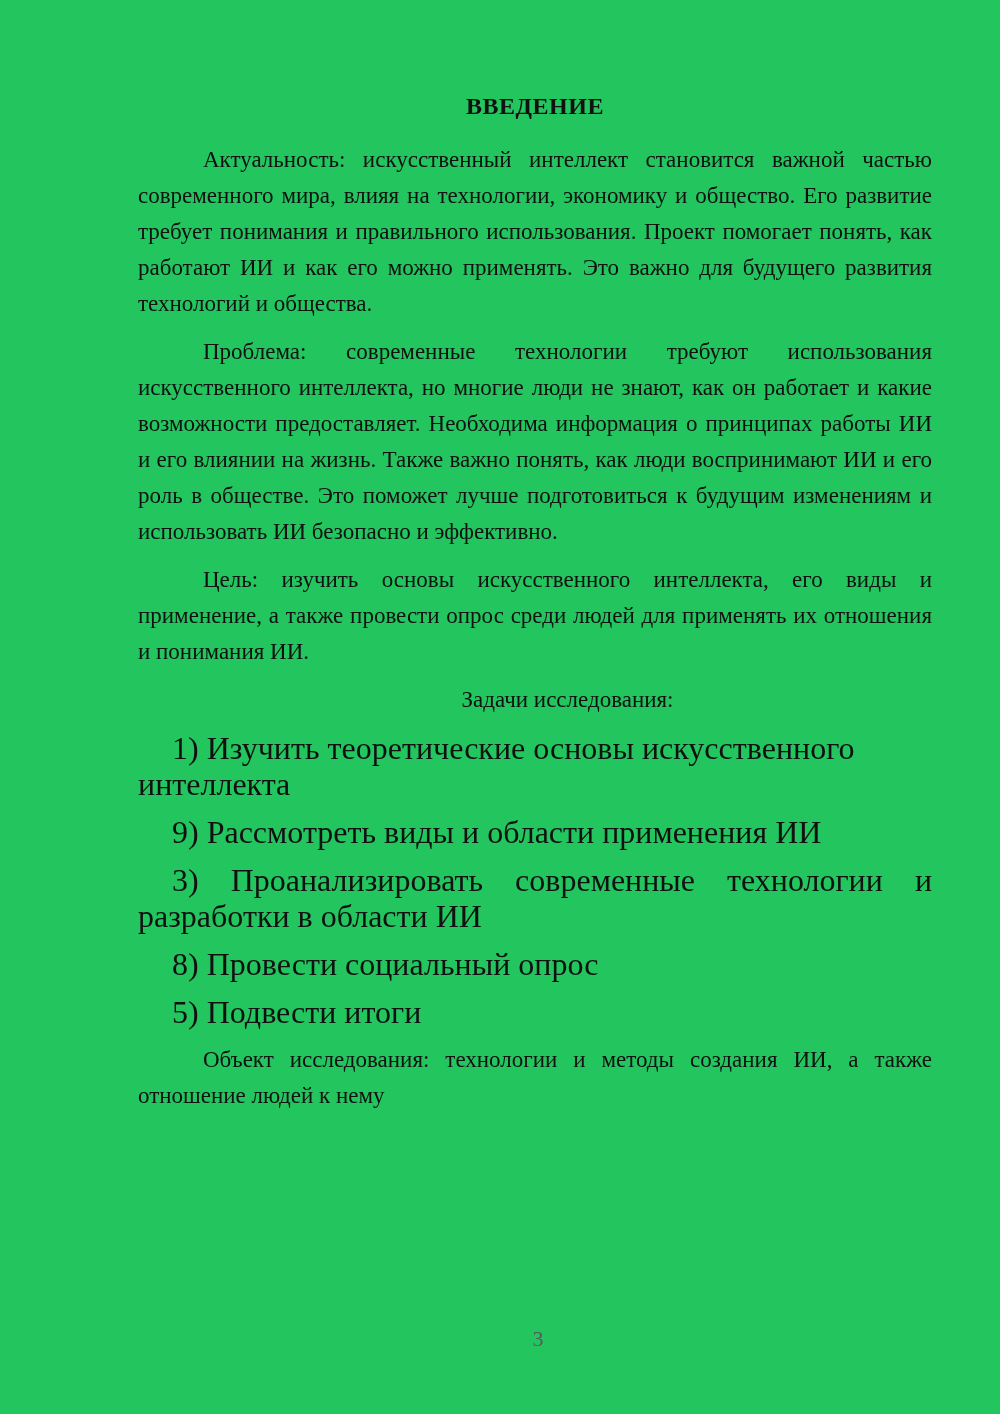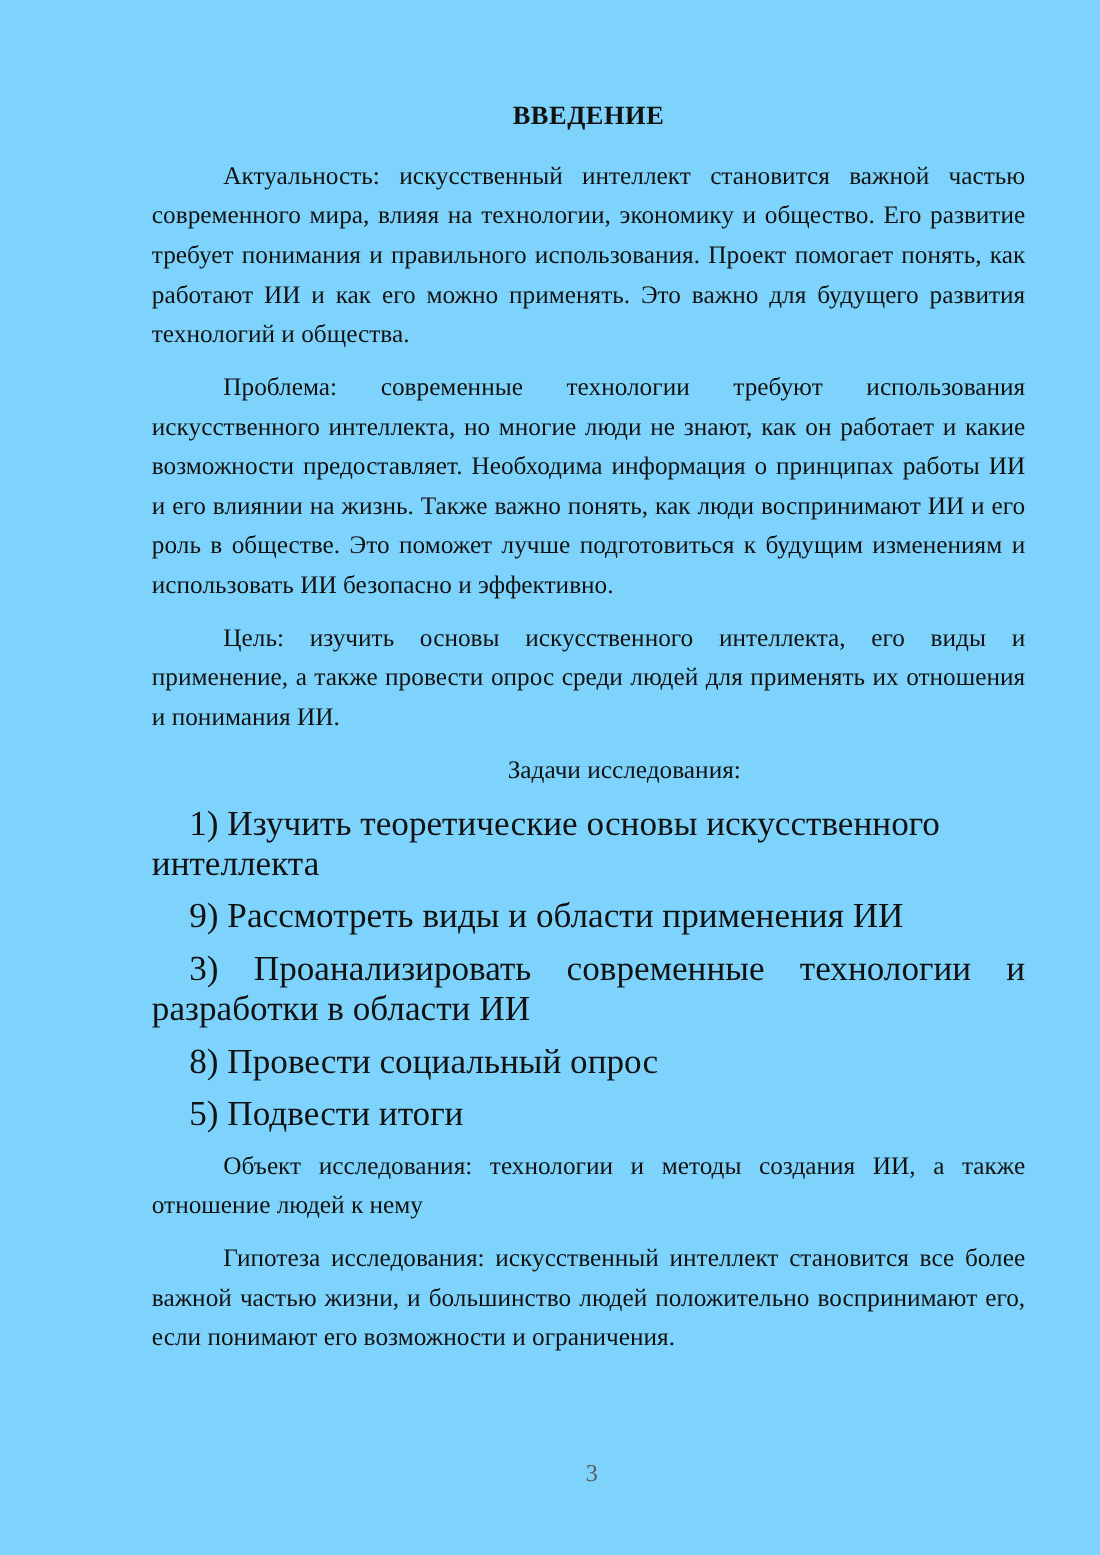--- a/index.html
+++ b/index.html
@@ -10,21 +10,21 @@
   body {
     font-family: "Liberation Serif", "DejaVu Serif", serif;
     color: #111111;
     -webkit-font-smoothing: antialiased;
   }
   .page {
     position: relative;
     width: 1000px;
     height: 1414px;
     margin: 0 auto;
-    background: #7dd3fc;
+    background: #22c55e;
     overflow: hidden;
     box-sizing: border-box;
   }
   .content {
     position: absolute;
     left: 138px;
     top: 88px;
     width: 794px;
   }
   .doc-title {
@@ -95,20 +95,19 @@
 
     <p class="list-item">3) Проанализировать современные технологии и разработки в области ИИ</p>
 
     <p class="list-item single">8) Провести социальный опрос</p>
 
     <p class="list-item single">5) Подвести итоги</p>
 
     <p class="para">Объект исследования: технологии и методы создания ИИ, а также отношение людей к нему</p>
 
 
-    <p class="para">Гипотеза исследования: искусственный интеллект становится все более важной частью жизни, и большинство людей положительно воспринимают его, если понимают его возможности и ограничения.</p>
 
 
   </div>
 
   <div class="page-number">3</div>
 
 </div>
 
 </body></html>

